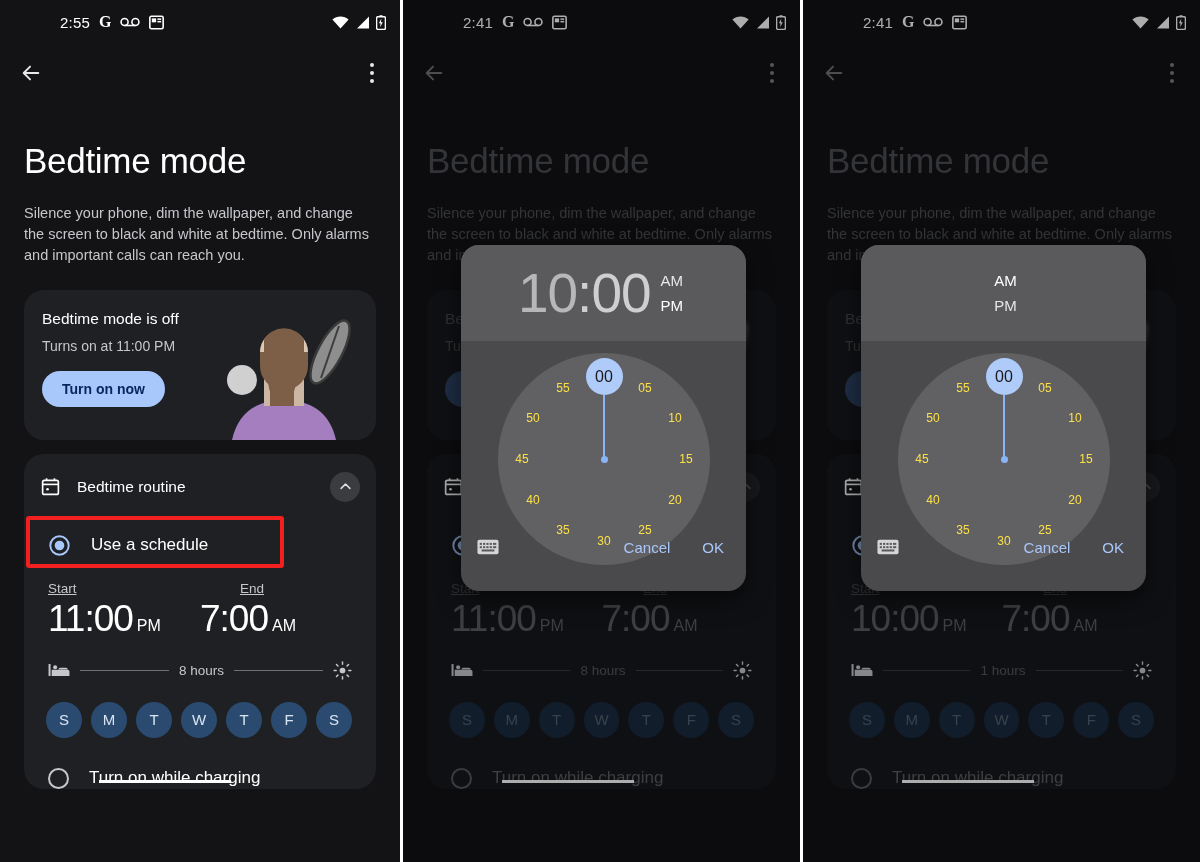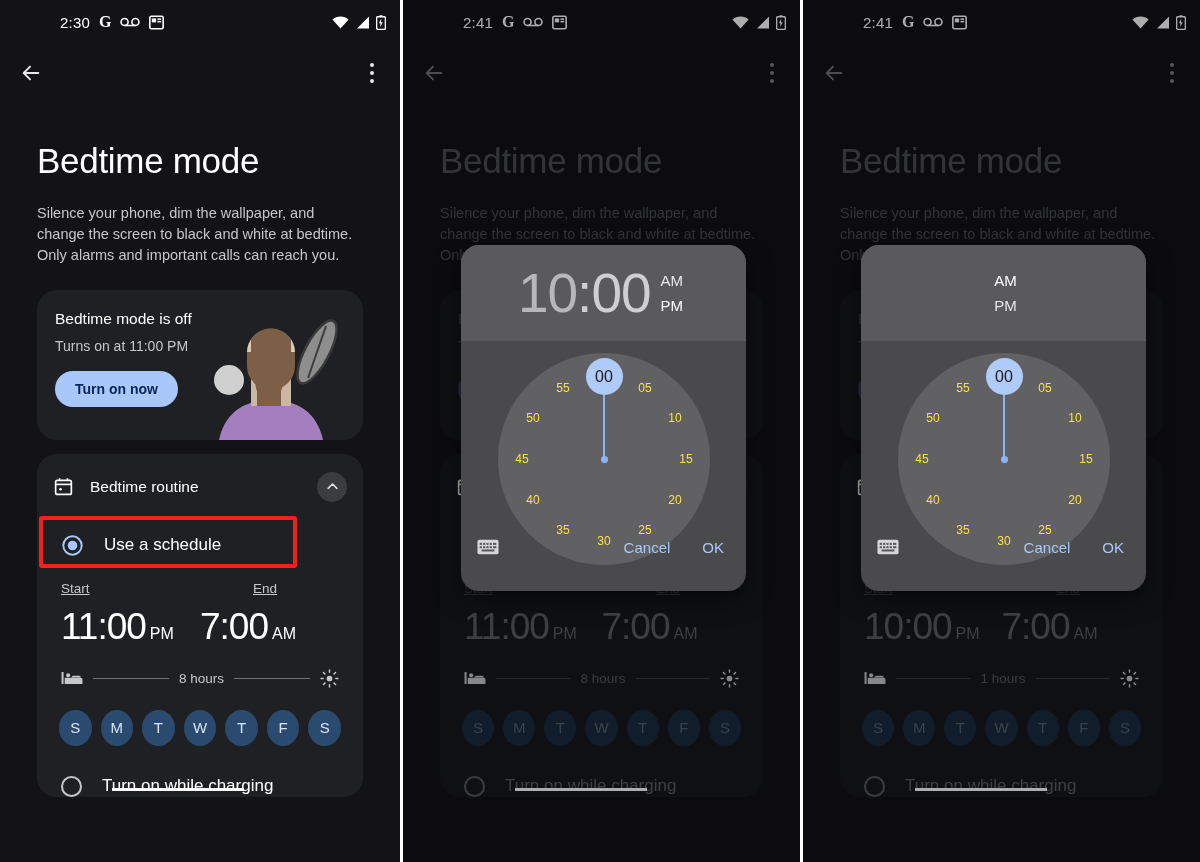--- a/index.html
+++ b/index.html
@@ -87,21 +87,21 @@
   }
   .overflow i {
     display: block;
     width: 4px;
     height: 4px;
     border-radius: 50%;
     background: #e8e8e8;
   }
 
   
-  .content { padding: 0 37px; box-sizing: border-box; }
+  .content { padding: 0 24px; box-sizing: border-box; }
   .page-title {
     color: #ffffff;
     font-size: 35px;
     font-weight: 400;
     letter-spacing: -0.3px;
     margin: 40px 0 0 0;
     line-height: 1.1;
   }
   .page-desc {
     color: #c6c7ca;
@@ -216,21 +216,21 @@
   .se-labels span {
     color: #c6c7ca;
     font-size: 13.5px;
     text-decoration: underline;
   }
   .se-labels span:first-child { width: 192px; }
   .times-row {
     display: flex;
     align-items: baseline;
     padding: 0 8px;
-    margin-top: 12px;
+    margin-top: 4px;
   }
   .time-block { width: 192px; display: flex; align-items: baseline; }
   .time-big {
     color: #ffffff;
     font-size: 37px;
     font-weight: 400;
     letter-spacing: -1px;
     line-height: 1;
   }
   .time-mer {
@@ -470,21 +470,21 @@
     padding: 6px 2px;
   }
 </style>
 </head>
 <body>
 
 <div class="screens">
     <div class="phone">
       <div class="statusbar">
         <div class="sb-left">
-          <span class="sb-time">2:30</span>
+          <span class="sb-time">2:55</span>
           <span class="g-icon">G</span>
           <span class="ico">
             <svg width="20" height="12" viewBox="0 0 24 14">
               <circle cx="5.5" cy="7" r="4.2" fill="none" stroke="#fff" stroke-width="1.9"></circle>
               <circle cx="18.5" cy="7" r="4.2" fill="none" stroke="#fff" stroke-width="1.9"></circle>
               <line x1="5.5" y1="11.2" x2="18.5" y2="11.2" stroke="#fff" stroke-width="1.9"></line>
             </svg>
           </span>
           <span class="ico">
             <svg width="15" height="15" viewBox="0 0 16 16">

